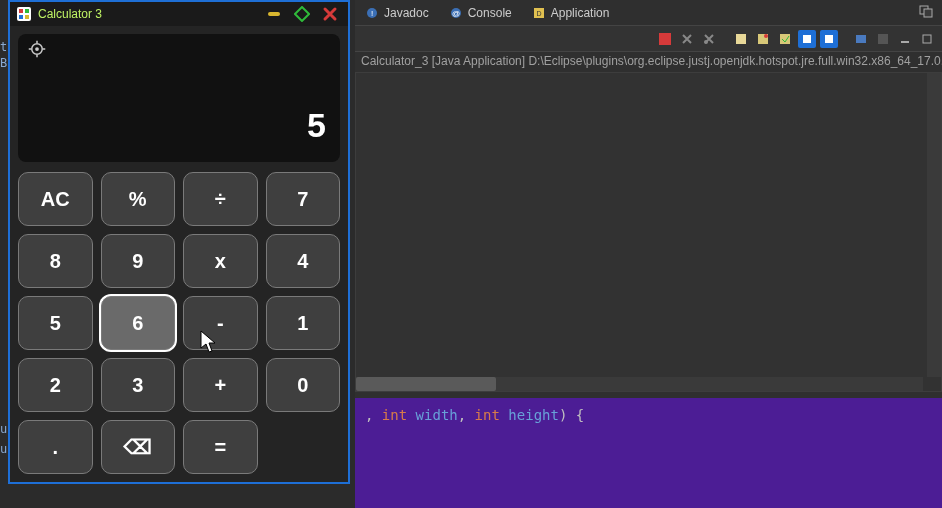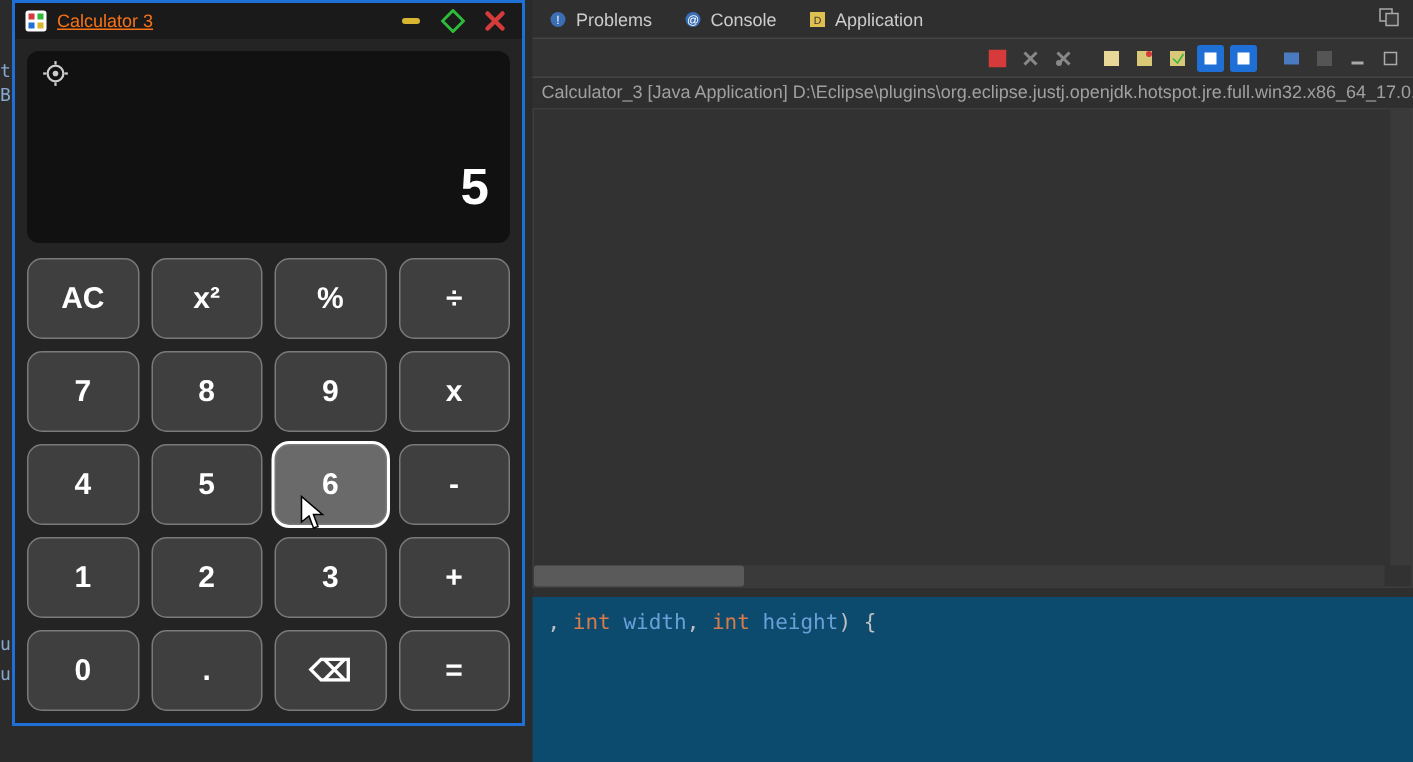--- a/index.html
+++ b/index.html
@@ -21,22 +21,21 @@
   border: 2px solid #1e6fd6;
   background: #1a1a1a;
 }
 .calc-title {
   display: flex;
   align-items: center;
   height: 24px;
   padding: 0 6px;
   background: #1a1a1a;
   font-size: 12px;
-  color: #f97316;
-  text-decoration: underline;
+  color: #bef264;
 }
 .calc-title .app-icon {
   width: 16px; height: 16px;
   margin-right: 6px;
   display: inline-flex; align-items: center; justify-content: center;
 }
 .calc-title .title-text { flex: 1; }
 .calc-title .win-btn {
   width: 24px; height: 18px;
   display: inline-flex; align-items: center; justify-content: center;
@@ -166,21 +165,21 @@
 }
 .console-scroll-v {
   position: absolute; right: 0; top: 0; bottom: 14px; width: 14px;
   background: #3a3a3a;
 }
 
 
 .code-area {
   position: absolute;
   left: 0; right: 0; top: 398px; bottom: 0;
-  background: #0c4a6e;
+  background: #4c1d95;
   padding: 6px 10px;
   font-family: Consolas, monospace;
   font-size: 14px;
   line-height: 22px;
   color: #d0d0d0;
 }
 .code-kw { color: #d87b4a; }
 .code-id { color: #68a0d8; }
 .code-p  { color: #c0c0c0; }
 
@@ -246,21 +245,20 @@
               <line x1="12" y1="20" x2="12" y2="23"></line>
               <line x1="1" y1="12" x2="4" y2="12"></line>
               <line x1="20" y1="12" x2="23" y2="12"></line>
             </g>
           </svg>
       </span>
       <span class="value">5</span>
     </div>
     <div class="calc-grid" id="calc-grid">
         <div class="calc-btn">AC</div>
-        <div class="calc-btn">x²</div>
         <div class="calc-btn">%</div>
         <div class="calc-btn">÷</div>
         <div class="calc-btn">7</div>
         <div class="calc-btn">8</div>
         <div class="calc-btn">9</div>
         <div class="calc-btn">x</div>
         <div class="calc-btn">4</div>
         <div class="calc-btn">5</div>
         <div class="calc-btn hover">6</div>
         <div class="calc-btn">-</div>
@@ -278,21 +276,21 @@
 
 <div class="ide">
   <div class="ide-tabs">
     <div class="ide-tab">
       <span class="tab-icon">
           <svg width="12" height="12">
             <circle cx="6" cy="6" r="5" fill="#3b6fb5"></circle>
             <text x="6" y="9" font-size="8" text-anchor="middle" fill="#fff">!</text>
           </svg>
         </span>
-      <span>Problems</span>
+      <span>Javadoc</span>
     </div>
     <div class="ide-tab">
       <span class="tab-icon">
           <svg width="12" height="12">
             <circle cx="6" cy="6" r="5" fill="#3b6fb5"></circle>
             <text x="6" y="9" font-size="8" text-anchor="middle" fill="#fff">@</text>
           </svg>
         </span>
       <span>Console</span>
     </div>

